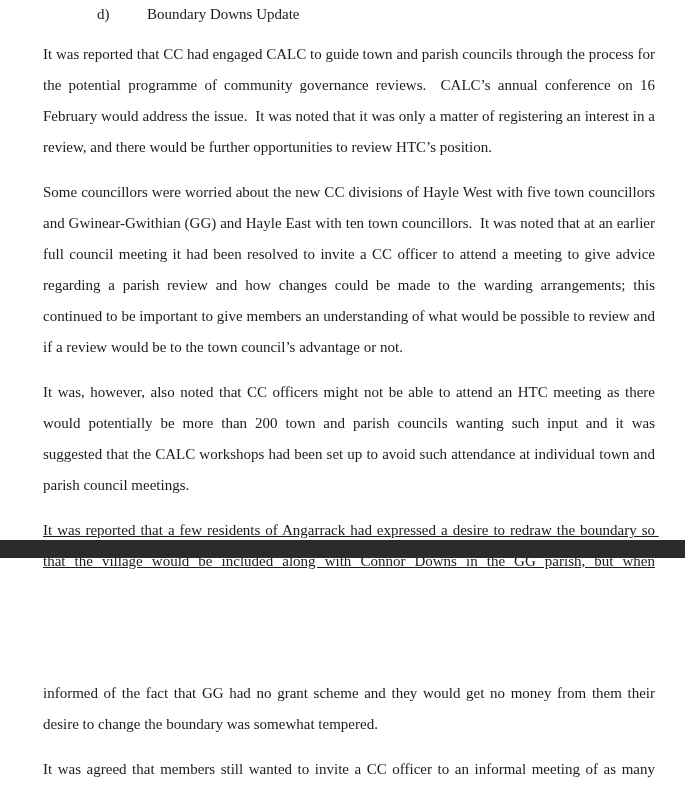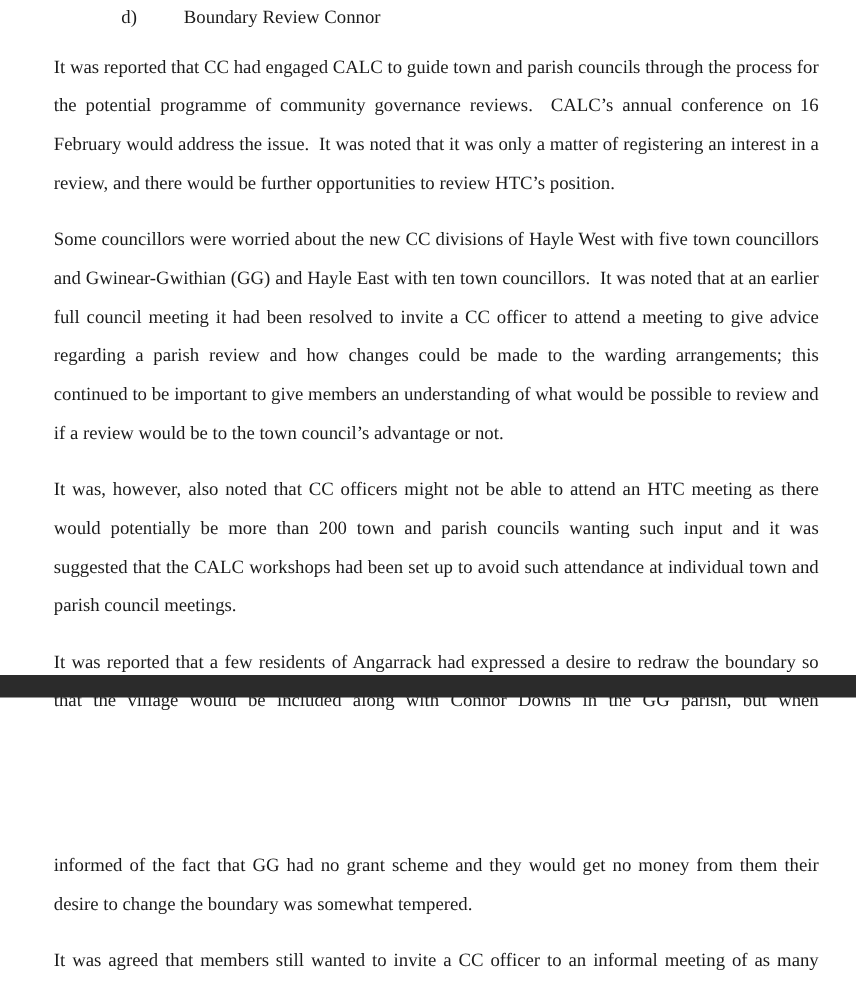--- a/index.html
+++ b/index.html
@@ -28,39 +28,39 @@
   .heading .h-num { flex: 0 0 50px; width: 50px; }
   p.doc-par {
     margin: 14px 0 0 0;
     font-size: 15px;
     line-height: 31px;
     text-align: justify;
     white-space: pre-wrap;
   }
   .page-bottom p.doc-par:first-child { margin-top: 0; }
   
-  p.doc-par.continues { text-align-last: justify; }
+  p.doc-par.continues { text-align-last: justify; text-decoration: underline; }
   .separator {
     position: absolute;
     top: 540px;
     left: 0;
     width: 685px;
     height: 18px;
     background: #2b2b2b;
   }
 </style>
 </head>
 <body>
 
 <div>
 
   <section class="page-fragment page-top">
     <div class="heading">
       <span class="h-num">d)</span>
-      <span class="h-title">Boundary Review Connor</span>
+      <span class="h-title">Boundary Downs Update</span>
     </div>
     <p class="doc-par">It was reported that CC had engaged CALC to guide town and parish councils through the process for the potential programme of community governance reviews.  CALC’s annual conference on 16 February would address the issue.  It was noted that it was only a matter of registering an interest in a review, and there would be further opportunities to review HTC’s position.</p>
     <p class="doc-par">Some councillors were worried about the new CC divisions of Hayle West with five town councillors and Gwinear-Gwithian (GG) and Hayle East with ten town councillors.  It was noted that at an earlier full council meeting it had been resolved to invite a CC officer to attend a meeting to give advice regarding a parish review and how changes could be made to the warding arrangements; this continued to be important to give members an understanding of what would be possible to review and if a review would be to the town council’s advantage or not.</p>
     <p class="doc-par">It was, however, also noted that CC officers might not be able to attend an HTC meeting as there would potentially be more than 200 town and parish councils wanting such input and it was suggested that the CALC workshops had been set up to avoid such attendance at individual town and parish council meetings.</p>
     <p class="doc-par continues">It was reported that a few residents of Angarrack had expressed a desire to redraw the boundary so that the village would be included along with Connor Downs in the GG parish, but when</p>
   </section>
 
   <div class="separator"></div>
 
   <section class="page-fragment page-bottom">

